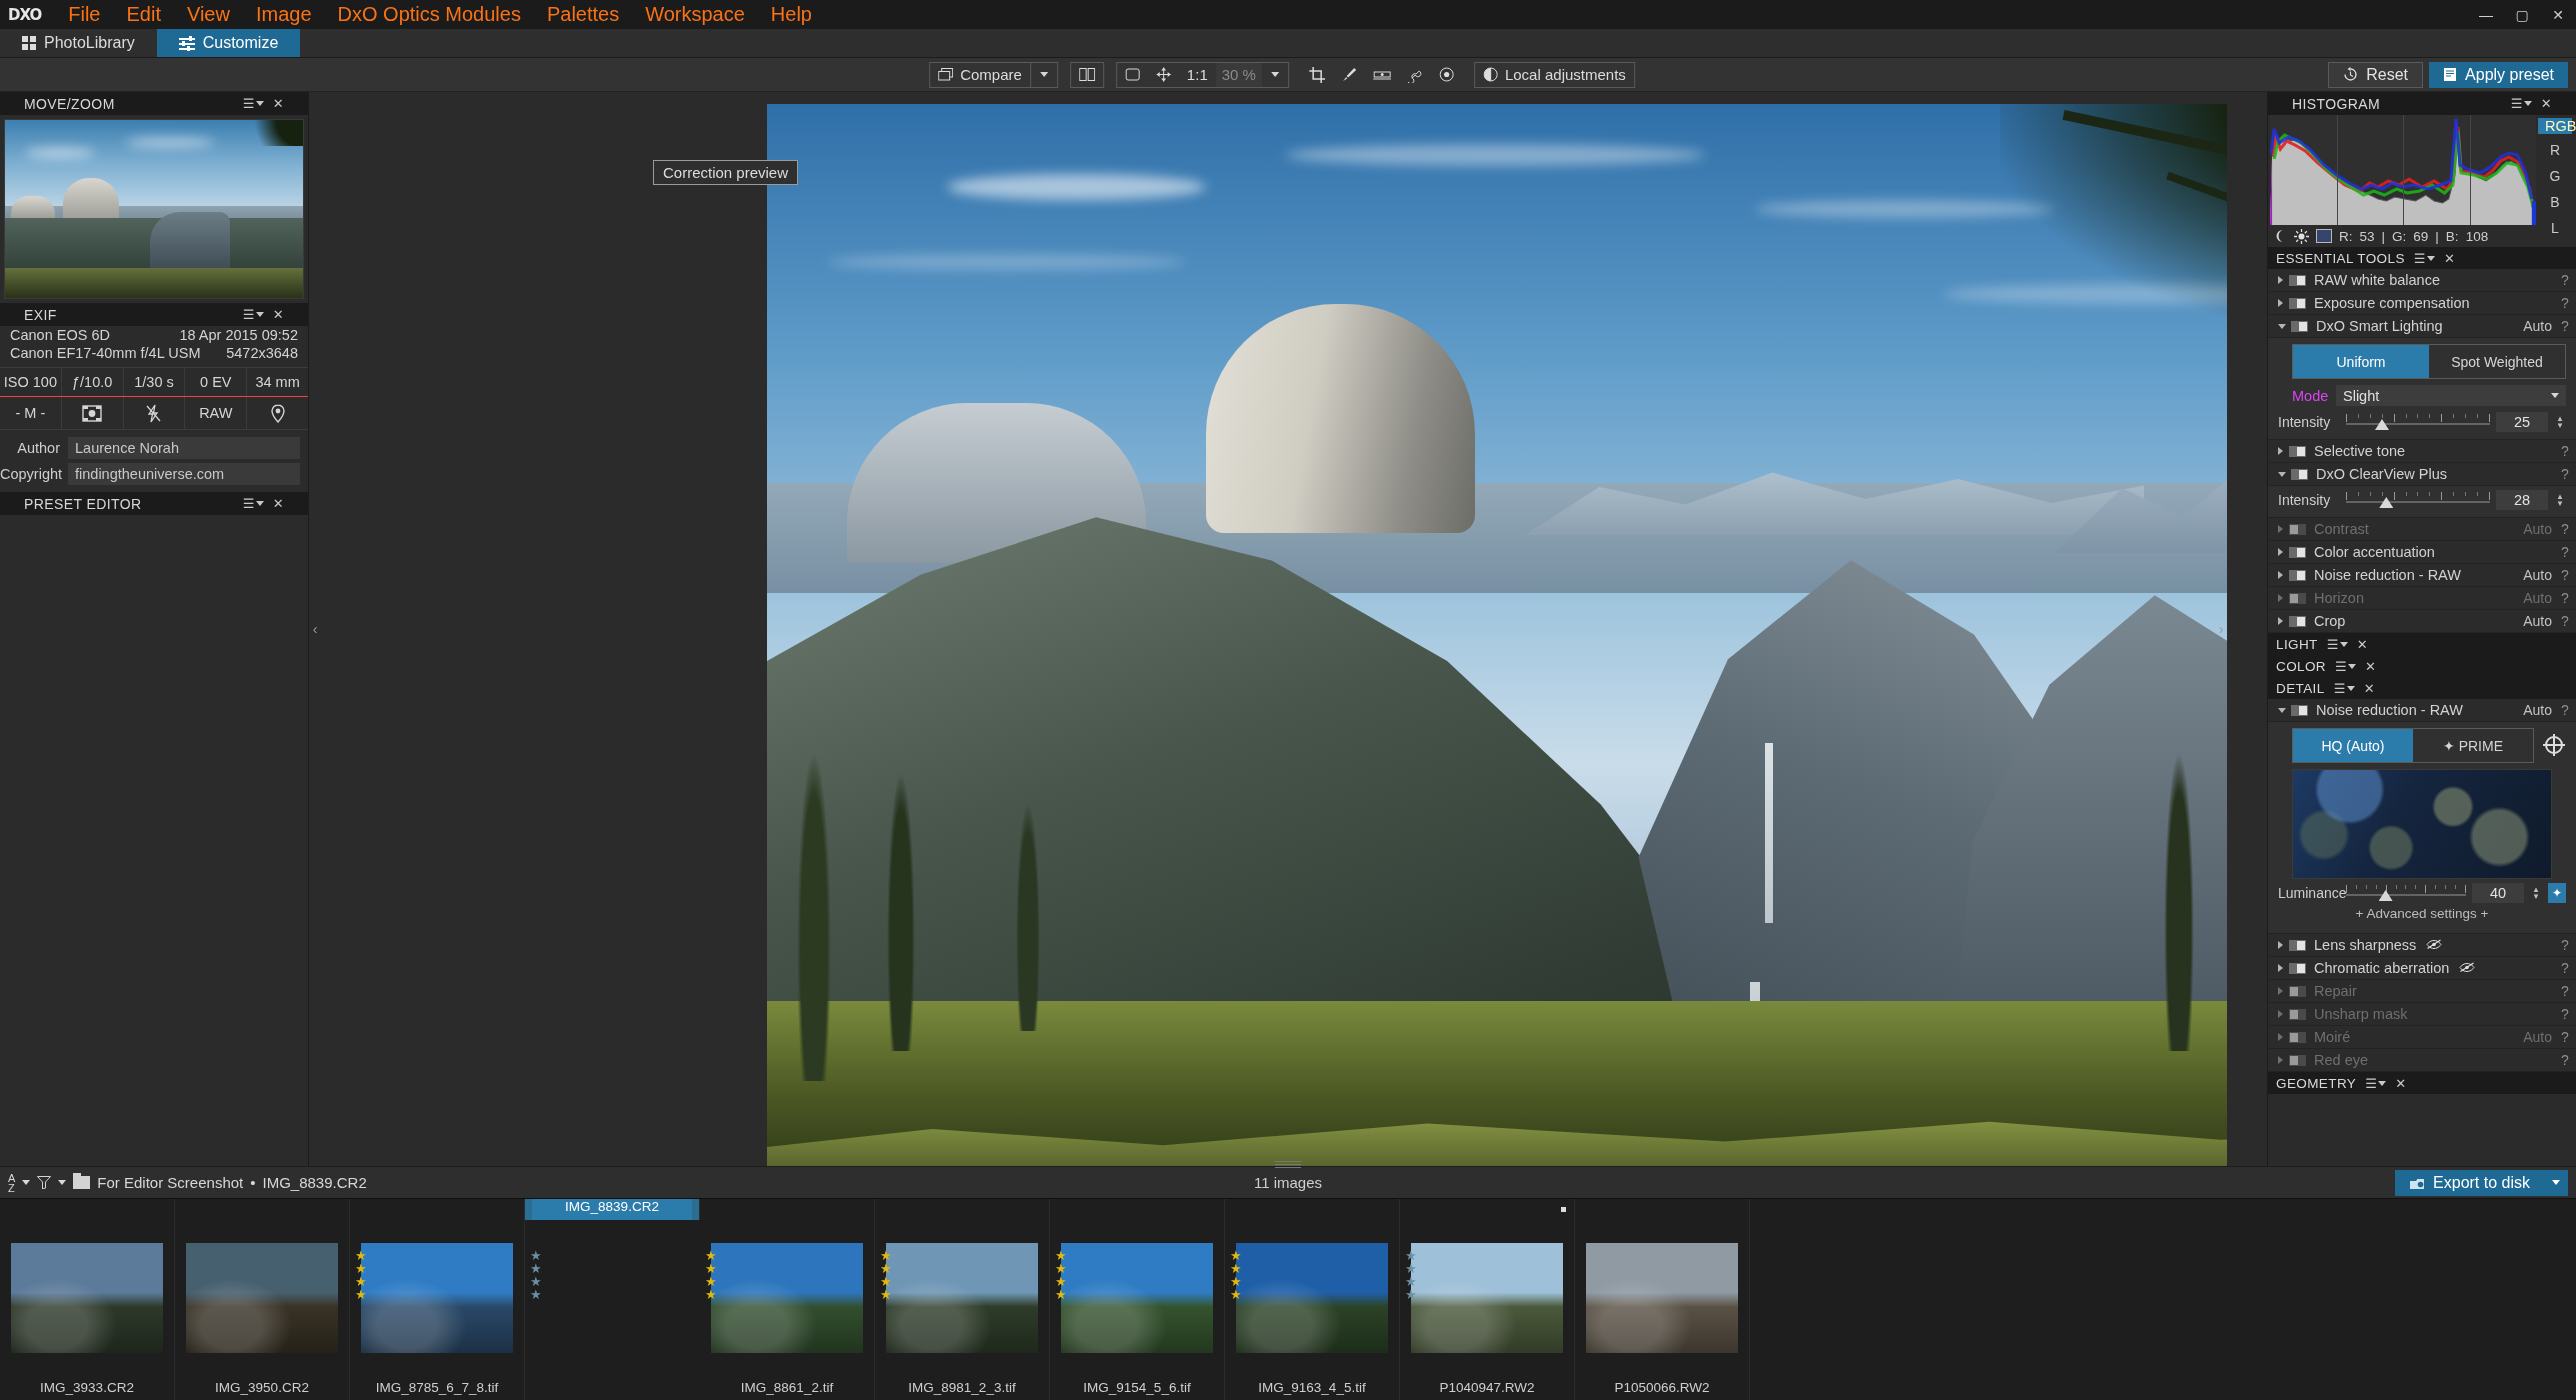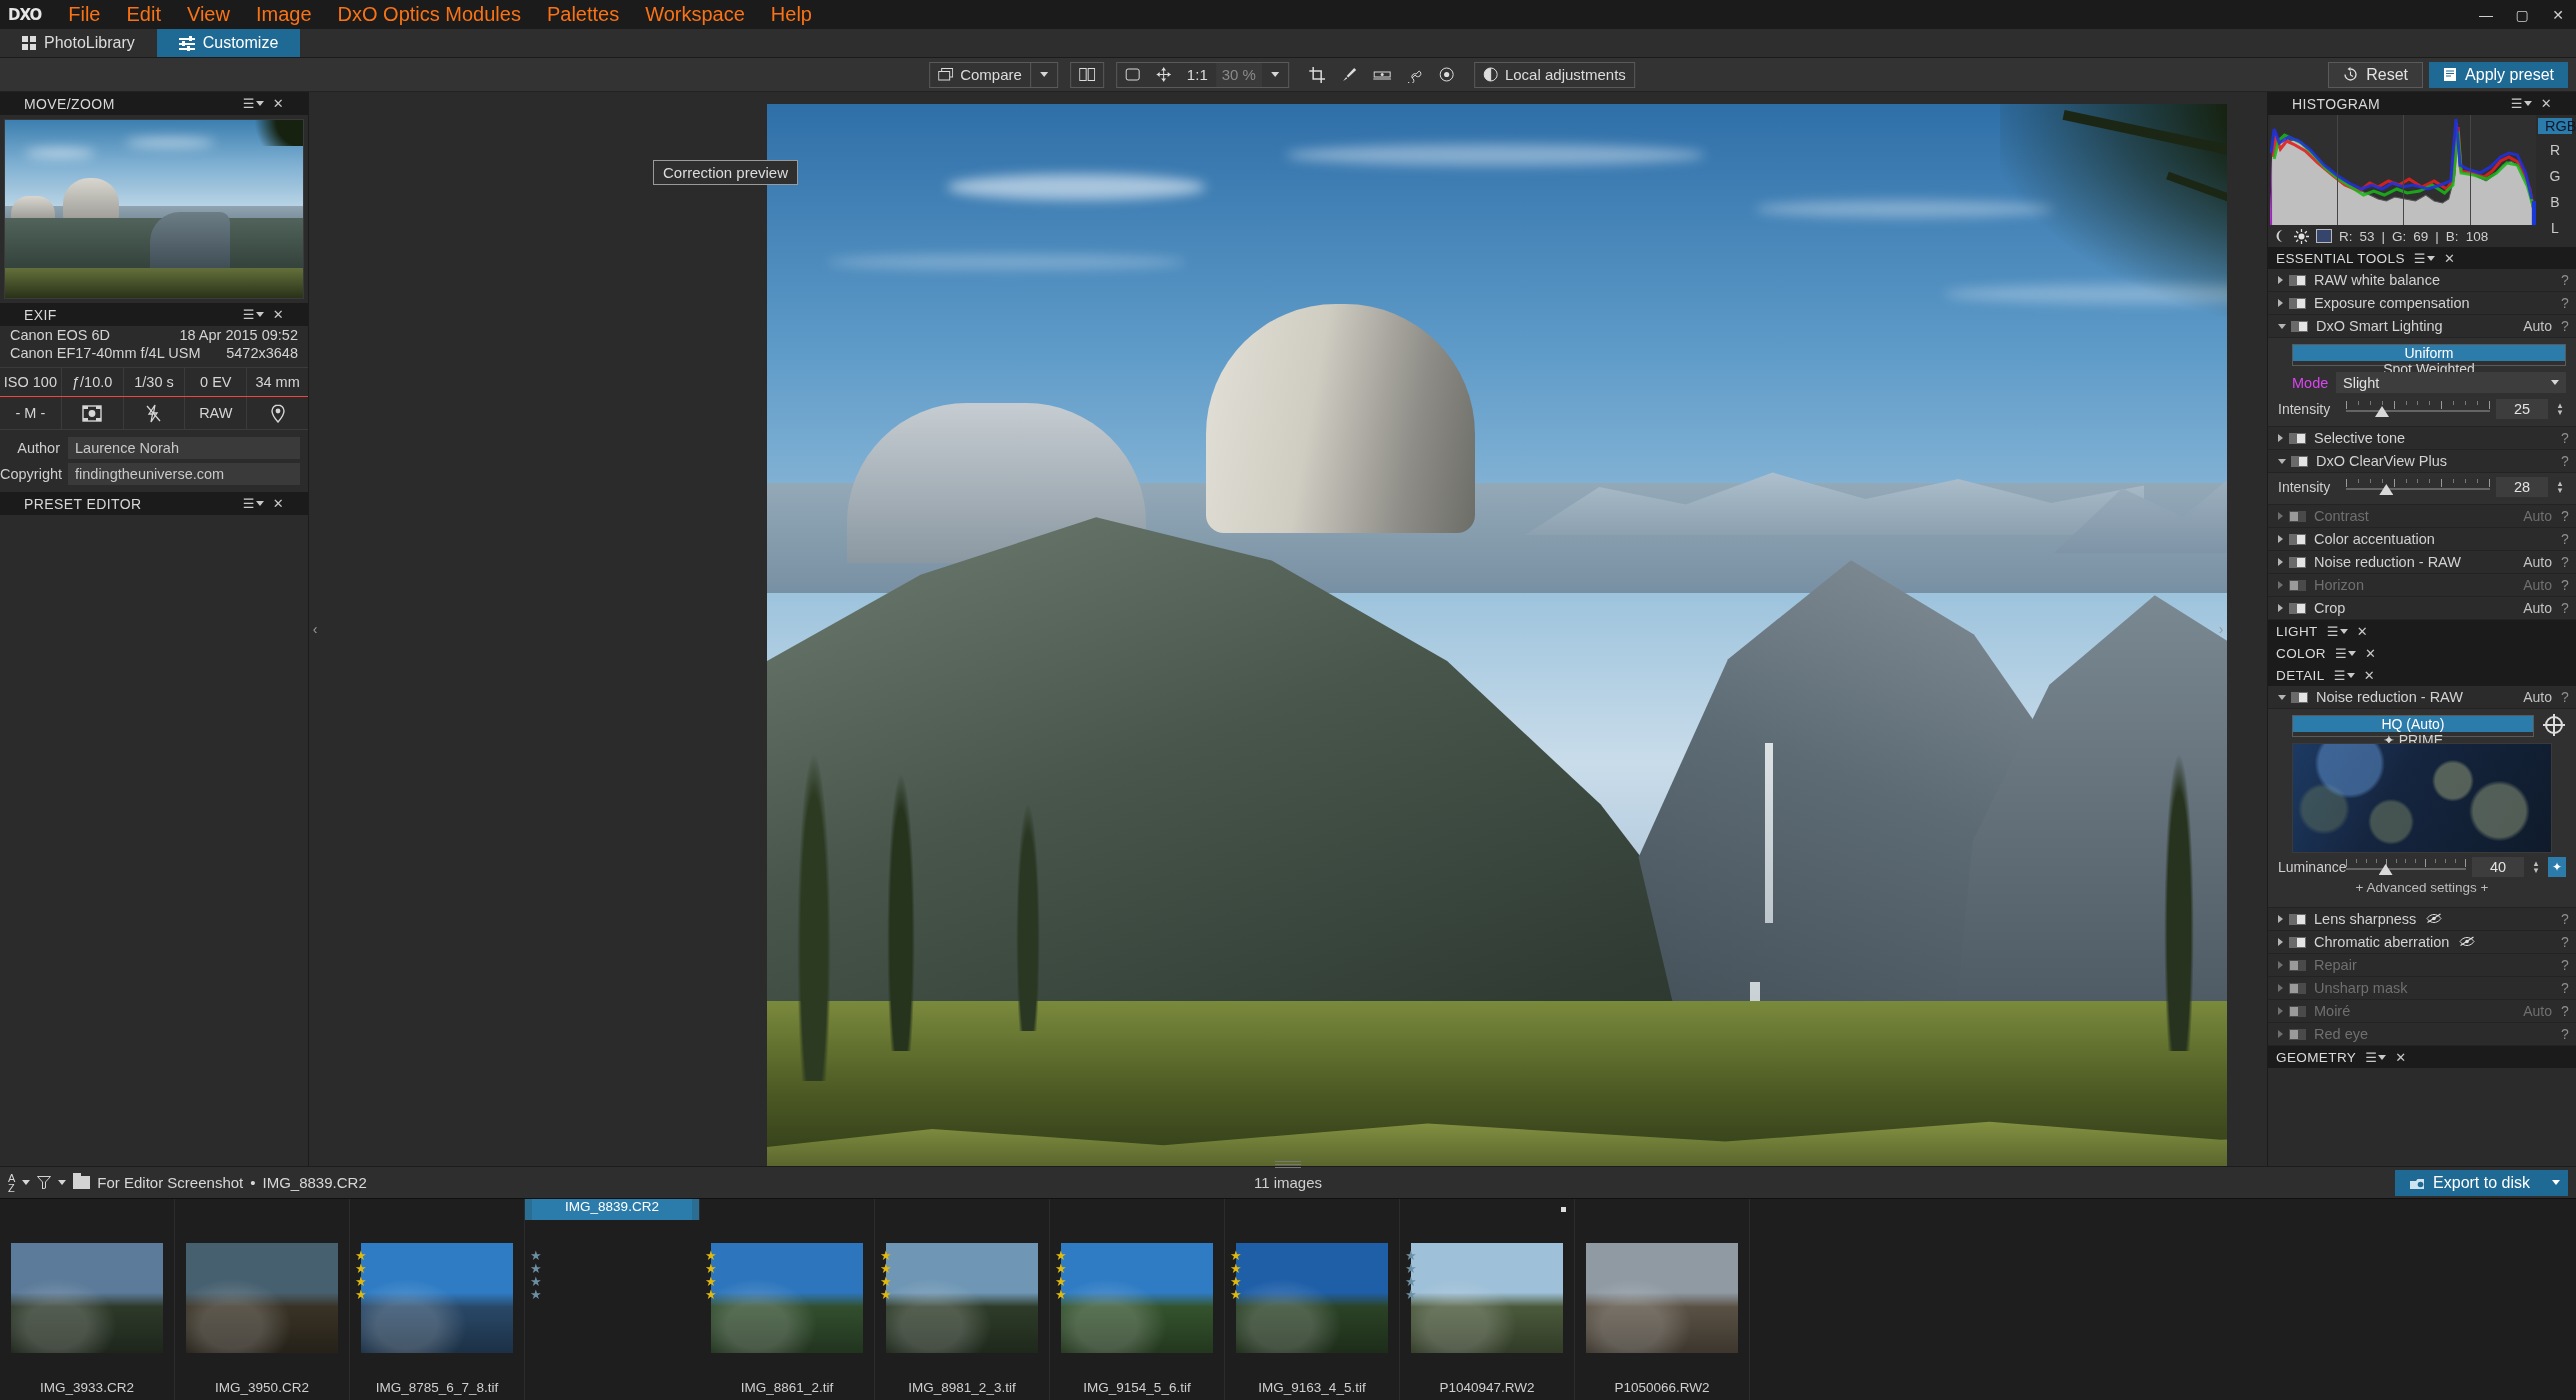--- a/index.html
+++ b/index.html
@@ -106,21 +106,21 @@
 
   
   .rightpanel{ width:309px; flex:0 0 309px; background:#2b2b2b; border-left:1px solid #1c1c1c;
                display:flex; flex-direction:column; overflow:hidden;margin-left:40px; }
   .histo{ height:110px; margin:0 2px; position:relative; background:#2f2f2f; display:flex; }
   .histo-canvas{ flex:1; position:relative; overflow:hidden; }
   .hgrid{ position:absolute; top:0; bottom:0; width:1px; background:#464646; }
   .hchan{ width:38px; background:#2b2b2b; display:flex; flex-direction:column; align-items:center;
           padding-top:3px; gap:6px; }
   .hch{ font-size:14px; color:#c9c9c9; width:34px; text-align:center; padding:2px 0; }
-  .hch.sel{ background:#2c7cab; color:#0f172a; }
+  .hch.sel{ background:#2c7cab; color:#fef9c3; }
   .hstat{ height:22px; display:flex; align-items:center; gap:7px; padding:0 5px; font-size:13.5px;
           color:#cfcfcf; background:#2b2b2b; }
   .swatch{ width:16px; height:14px; background:#35456c; border:1px solid #b9b9b9; }
 
   .sec-head{ height:22px; background:#1b1b1b; display:flex; align-items:center; padding:0 8px;
              font-size:13.5px; letter-spacing:0.4px; color:#dadada; flex:0 0 22px; }
   .tool-row{ height:23px; display:flex; align-items:center; padding:0 7px 0 10px; font-size:14.5px;
              border-bottom:1px solid #232323; background:#2b2b2b; }
   .tool-row.disabled{ color:#6f6f6f; }
   .tri{ width:0;height:0;border-top:4px solid transparent;border-bottom:4px solid transparent;
@@ -130,21 +130,21 @@
   .tgl{ width:17px; height:11px; background:#6a6a6a; margin-right:8px; position:relative; flex:0 0 17px;}
   .tgl i{ position:absolute; right:1px; top:1px; width:8px; height:9px; background:#e4e4e4; }
   .tgl.off i{ left:1px; right:auto; background:#9a9a9a; }
   .tgl.off{ background:#4a4a4a; }
   .tl-label{ flex:1; }
   .auto{ color:#c2c2c2; font-size:14px; margin-right:9px; }
   .qm{ color:#8e8e8e; font-size:14px; width:8px; text-align:center; }
   .eye-off{ display:inline-block; margin-left:6px; }
 
   .sub{ background:#303030; padding:4px 10px 7px 10px; border-bottom:1px solid #232323; }
-  .segbtns{ display:flex; border:1px solid #5a5a5a; height:22px; margin:2px 0 6px 14px;flex-direction:column; }
+  .segbtns{ display:flex; border:1px solid #5a5a5a; height:35px; margin:2px 0 6px 14px; }
   .seg{ flex:1; display:flex; align-items:center; justify-content:center; font-size:14px; color:#d5d5d5; }
   .seg.on{ background:#2c7cab; color:#fff; }
   .selrow{ display:flex; align-items:center; gap:8px; margin:0 0 6px 14px; }
   .selrow .lab{ font-size:14.5px; color:#d946ef; width:36px; }
   .sel{ flex:1; background:#3d3d3d; height:21px; display:flex; align-items:center; padding:0 7px;
         font-size:14.5px; color:#e0e0e0; position:relative; }
   .sel .caret{ position:absolute; right:7px; }
   .sliderow{ display:flex; align-items:center; gap:6px; }
   .sliderow .lab{ font-size:14px; color:#cfcfcf; width:62px; }
   .slider{ flex:1; position:relative; height:20px; }

